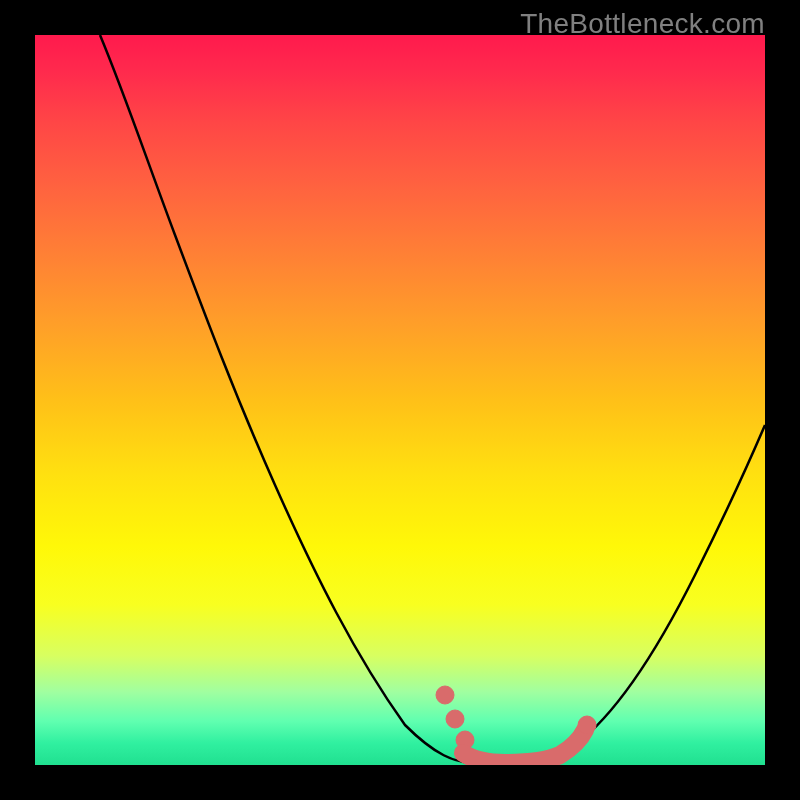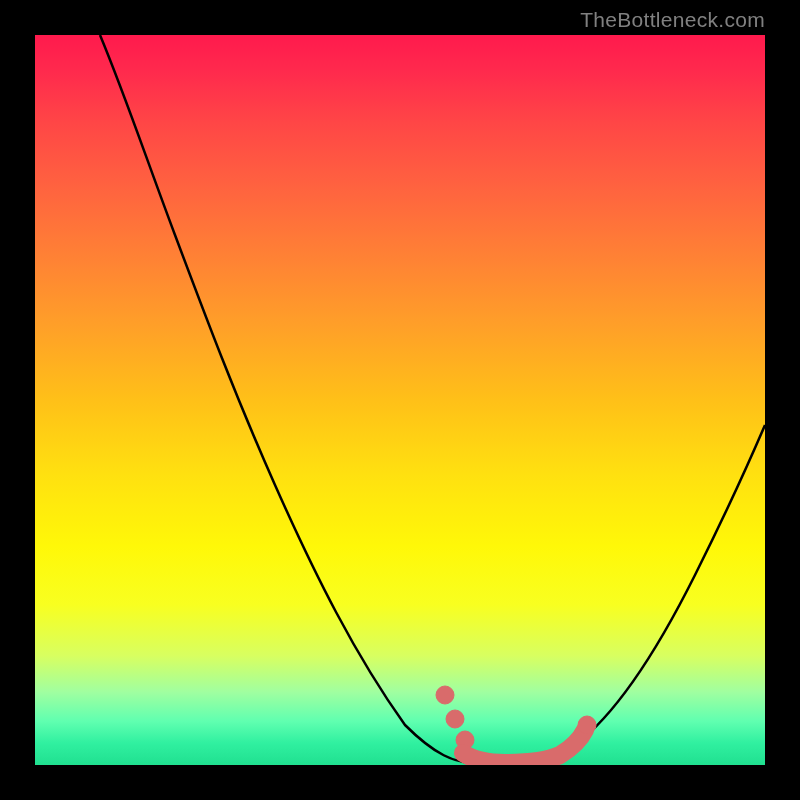--- a/index.html
+++ b/index.html
@@ -54,21 +54,21 @@
     left: 0;
     top: 0;
     width: 100%;
     height: 100%;
   }
   .watermark {
     position: absolute;
     top: 8px;
     right: 35px;
     color: #808080;
-    font-size: 21px;
+    font-size: 28px;
     font-weight: normal;
     letter-spacing: 0.3px;
   }
 </style>
 </head>
 <body>
 
 <div class="container">
   <div class="watermark">TheBottleneck.com</div>
 

